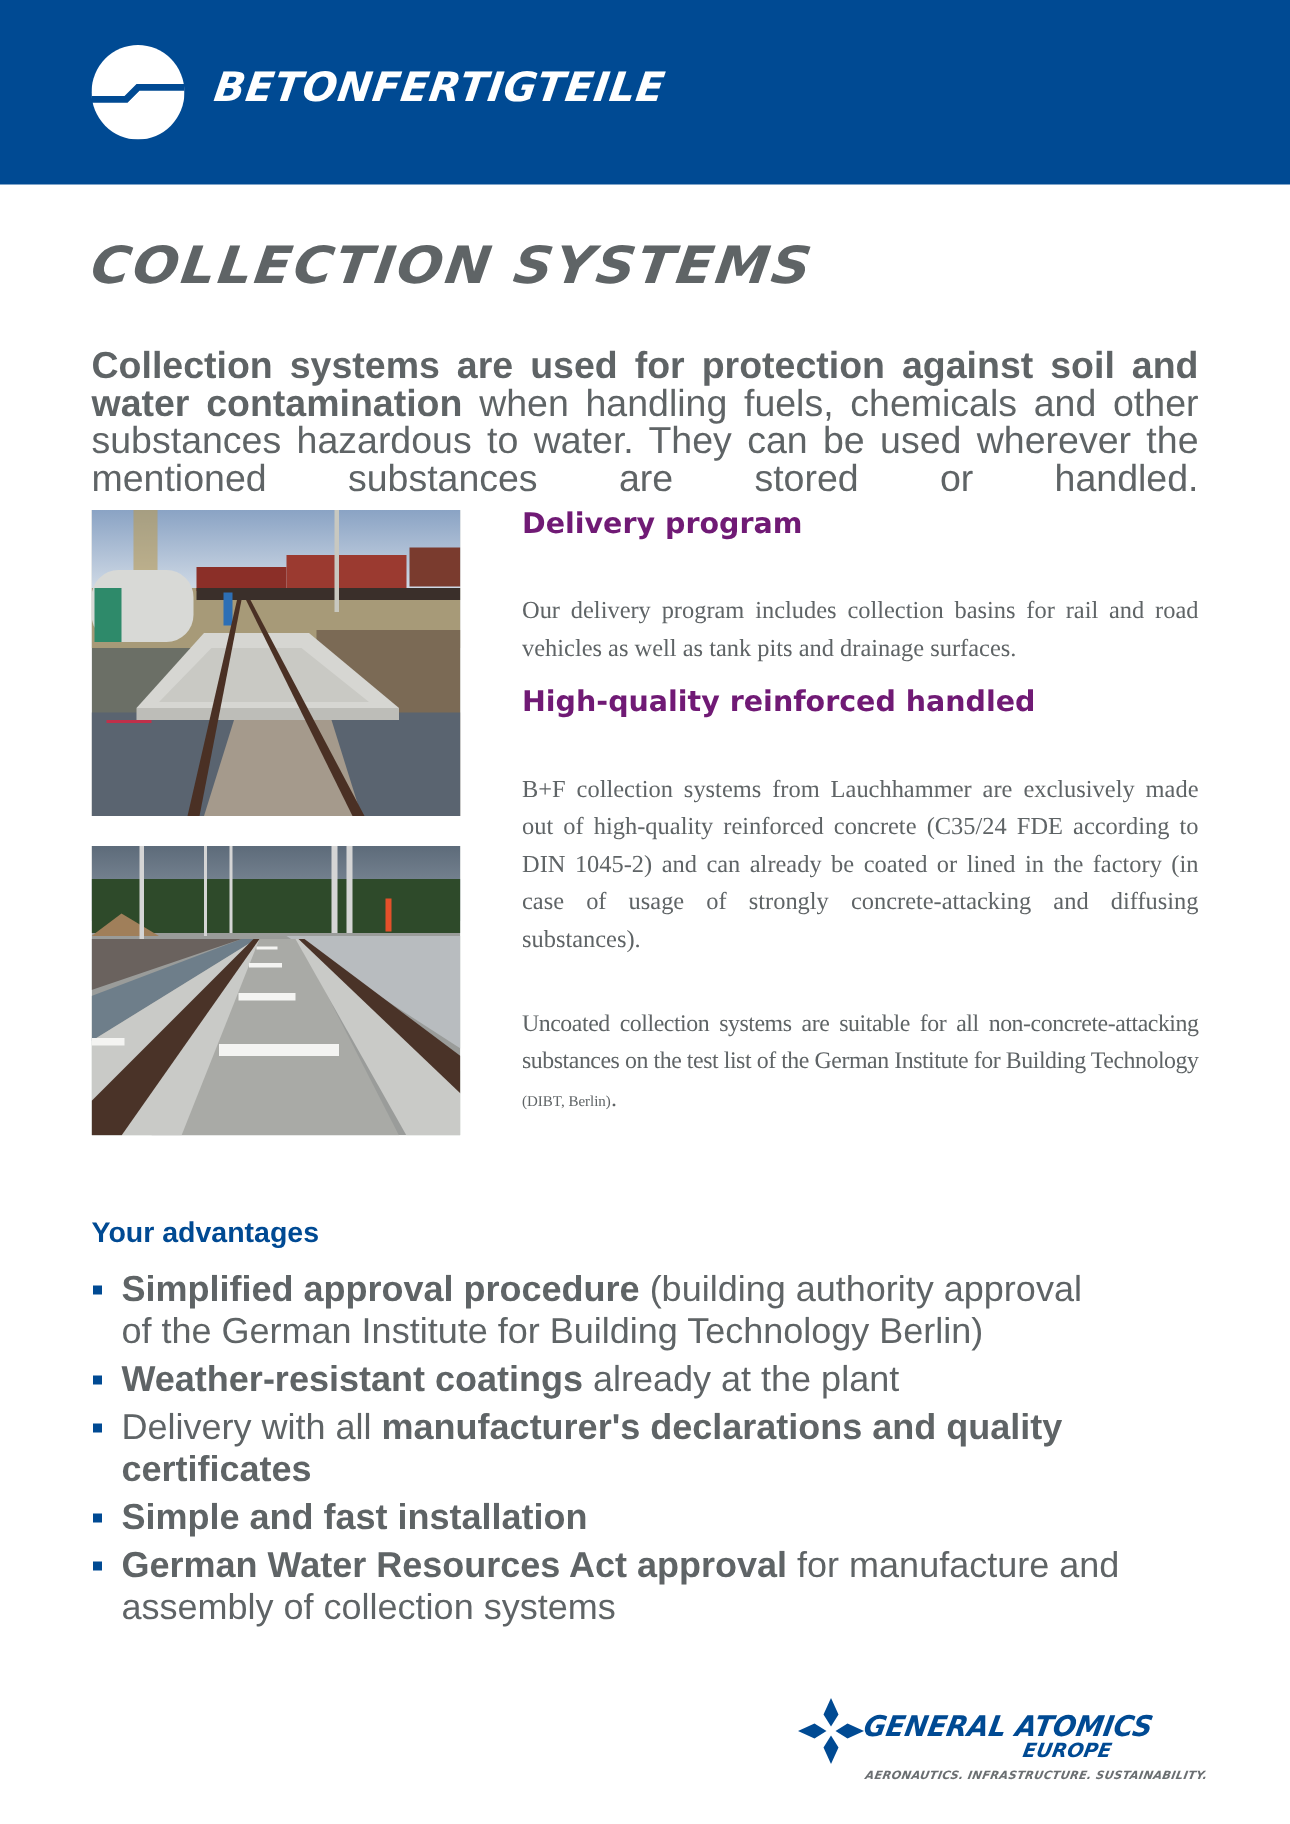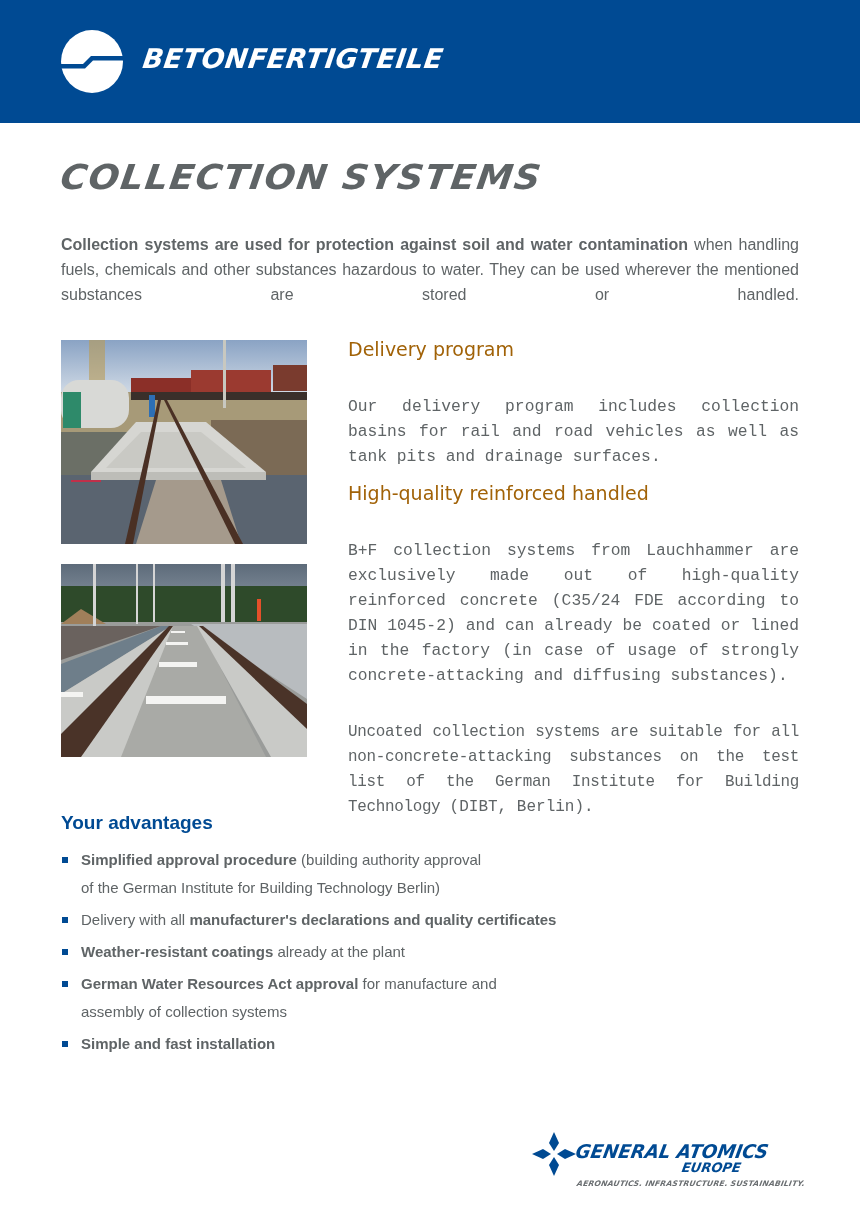--- a/index.html
+++ b/index.html
@@ -15,54 +15,54 @@
   }
 
   .title {
     position: absolute; left: 61px; top: 157px;
     font-family: "DejaVu Sans", sans-serif; font-weight: bold; font-style: italic;
     font-size: 36px; color: #5f6466; letter-spacing: 1.5px; transform: skewX(-8deg) scaleY(0.95); transform-origin: left;
   }
 
   .intro {
     position: absolute; left: 61px; top: 232px; width: 738px;
-    font-family: "Liberation Sans", sans-serif; font-size: 16px; line-height: 25px;
+    font-family: "Liberation Sans", sans-serif; font-size: 25px; line-height: 25px;
     text-align: justify; text-align-last: justify; color: #5f6466;
   }
   .intro b { font-weight: bold; }
 
   .photo { position: absolute; left: 61px; width: 246px; overflow: hidden; }
   .photo1 { top: 340px; height: 204px; }
   .photo2 { top: 564px; height: 193px; }
   .photo svg { display: block; width: 100%; height: 100%; }
 
   .sections { position: absolute; left: 348px; top: 336px; width: 451px; }
   .sec h2 {
-    font-family: "DejaVu Sans", sans-serif; font-weight: normal; font-size: 19px;
-    color: #a16207; line-height: 26px; margin-bottom: 6px;
+    font-family: "DejaVu Sans", sans-serif; font-weight: bold; font-size: 19px;
+    color: #701a75; line-height: 26px; margin-bottom: 6px;
   }
   .sec p {
-    font-family: Liberation Mono, monospace; font-size: 16.3px; line-height: 25px;
+    font-family: Liberation Serif, serif; font-size: 16.3px; line-height: 25px;
     text-align: justify; color: #5f6466; margin-top: 32px;
   }
   .sec.s1 { margin-bottom: 11px; }
   .sec.s1 p { text-align-last: left; }
   .sec.s2 { margin-bottom: 11px; }
   .sec.s3 p { font-size: 15.9px; letter-spacing: -0.3px; }
-  .sec .small { font-size: 16px; letter-spacing: 0; }
+  .sec .small { font-size: 10px; letter-spacing: 0; }
 
   .adv { position: absolute; left: 61px; top: 810px; width: 700px; }
   .adv h3 {
     font-family: "Liberation Sans", sans-serif; font-weight: bold; font-size: 19px;
     color: #004a93; margin-bottom: 10px; line-height: 26px;
   }
   .adv ul { list-style: none; }
   .adv li {
     position: relative; padding-left: 20px;
-    font-family: "Liberation Sans", sans-serif; font-size: 15px; line-height: 28px;
+    font-family: "Liberation Sans", sans-serif; font-size: 24px; line-height: 28px;
     color: #5f6466; margin-bottom: 4px;
   }
   .adv li .bullet {
     position: absolute; left: 1px; top: 11px; width: 6px; height: 6px; background: #004a93;
   }
   .adv li b { font-weight: bold; }
 
   .footer-logo { position: absolute; left: 532px; top: 1130px; width: 270px; height: 62px; }
   .footer-logo .mark { position: absolute; left: 0; top: 2px; width: 44px; height: 44px; }
   .footer-logo .name {
@@ -189,24 +189,24 @@
   </div>
   <div class="sec s3">
     <p><span>Uncoated collection systems are suitable for all non-concrete-attacking substances on the test list of the German Institute for Building Technology </span><span class="small">(DIBT, Berlin)</span><span>.</span></p>
   </div>
 </div>
 
 <div class="adv">
   <h3>Your advantages</h3>
   <ul>
     <li><span class="bullet"></span><span></span><b>Simplified approval procedure</b><span> (building authority approval</span><br><span>of the German Institute for Building Technology Berlin)</span></li>
+    <li><span class="bullet"></span><span></span><b>Weather-resistant coatings</b><span> already at the plant</span></li>
     <li><span class="bullet"></span><span>Delivery with all </span><b>manufacturer's declarations and quality certificates</b><span></span></li>
-    <li><span class="bullet"></span><span></span><b>Weather-resistant coatings</b><span> already at the plant</span></li>
+    <li><span class="bullet"></span><span></span><b>Simple and fast installation</b><span></span></li>
     <li><span class="bullet"></span><span></span><b>German Water Resources Act approval</b><span> for manufacture and</span><br><span>assembly of collection systems</span></li>
-    <li><span class="bullet"></span><span></span><b>Simple and fast installation</b><span></span></li>
   </ul>
 </div>
 
 <div class="footer-logo">
   <svg class="mark" viewBox="0 0 44 44">
     <polygon points="22,0 27,11 22,19 17,11" fill="#004a93"></polygon>
     <polygon points="22,44 27,33 22,25 17,33" fill="#004a93"></polygon>
     <polygon points="0,22 11,17 19,22 11,27" fill="#004a93"></polygon>
     <polygon points="44,22 33,17 25,22 33,27" fill="#004a93"></polygon>
   </svg>

